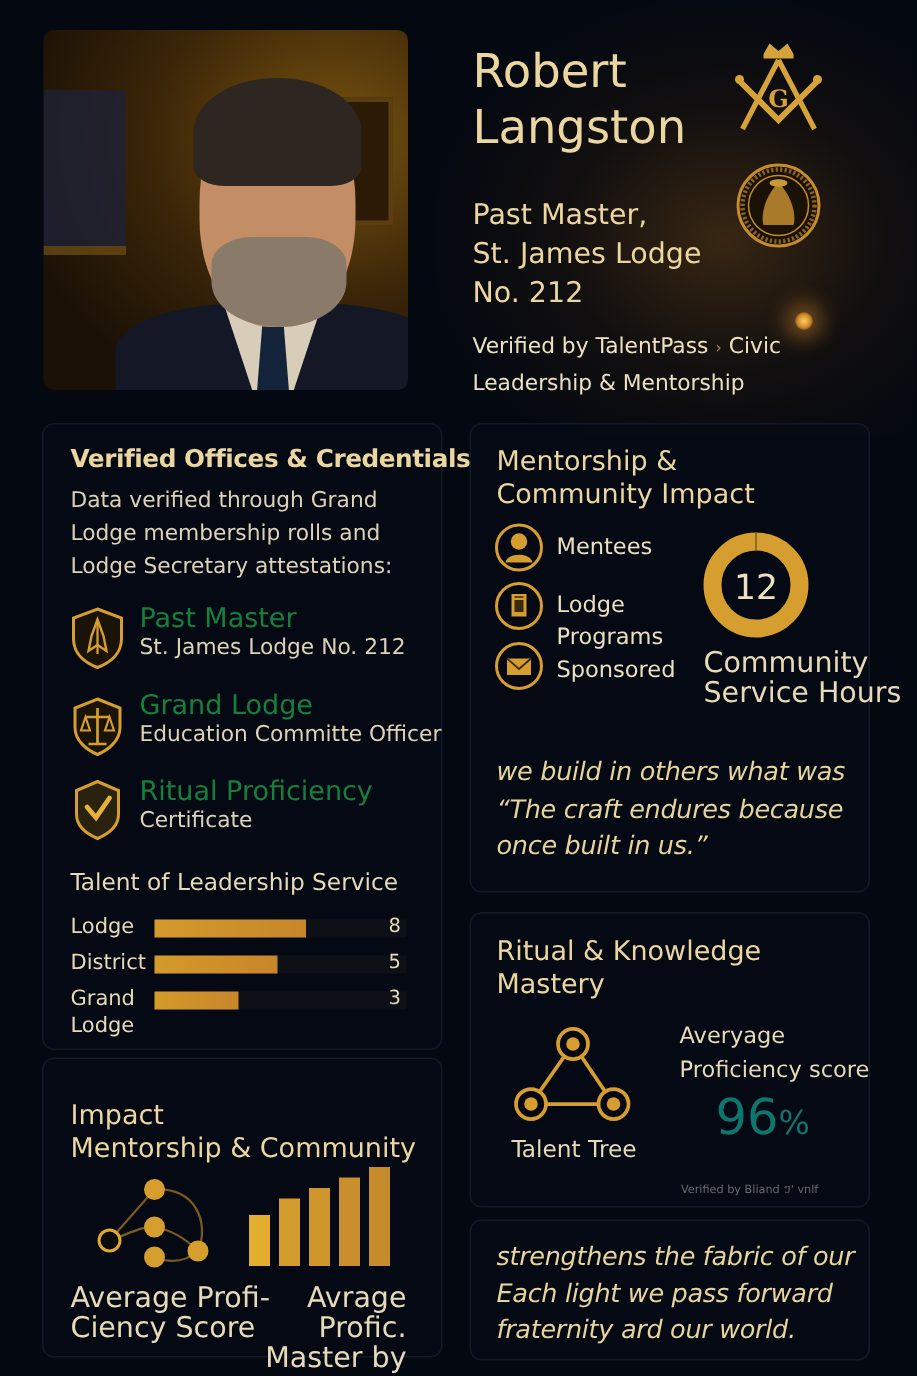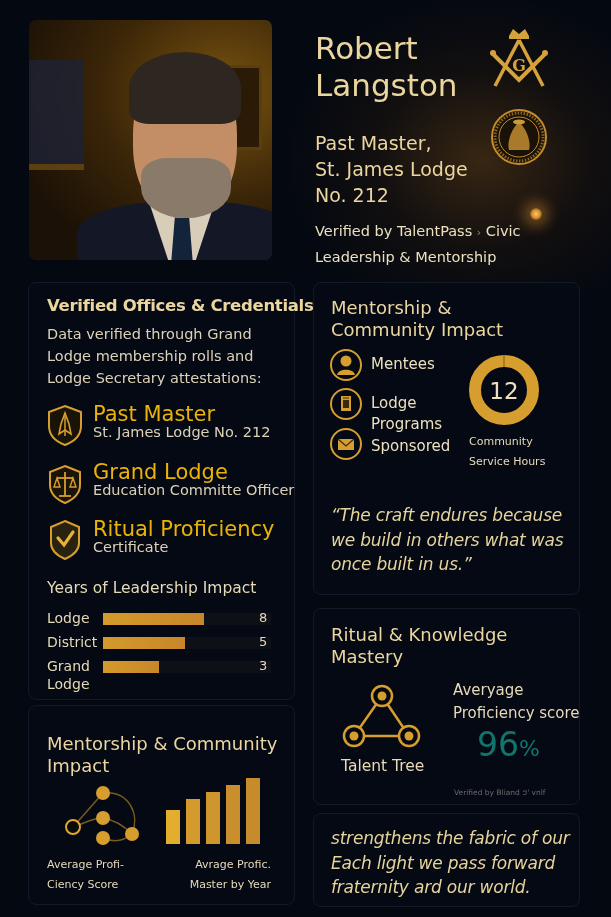--- a/index.html
+++ b/index.html
@@ -33,32 +33,32 @@
   .p-verified { left: 28px; top: 282px; width: 267px; height: 418px; }
   .p-mentor-left { left: 28px; top: 705px; width: 267px; height: 200px; }
   .p-mentor-right { left: 313px; top: 282px; width: 267px; height: 313px; }
   .p-ritual { left: 313px; top: 608px; width: 267px; height: 197px; }
   .p-quote2 { left: 313px; top: 813px; width: 267px; height: 94px; }
 
   .h-bold { position: absolute; left: 47px; top: 296px; font-size: 16.5px; font-weight: bold; color: #ecd6a0; letter-spacing: -0.3px; }
   .intro { position: absolute; left: 47px; top: 323px; width: 240px; font-size: 14.5px; line-height: 22px; color: #ddd2b8; }
   .cred { position: absolute; left: 47px; width: 250px; }
   .cred .ico { position: absolute; left: 0; top: 0; width: 36px; height: 42px; }
-  .cred .t1 { position: absolute; left: 46px; top: -2px; font-size: 21px; color: #eab308; white-space: nowrap; }
+  .cred .t1 { position: absolute; left: 46px; top: -2px; font-size: 18px; color: #15803d; white-space: nowrap; }
   .cred .t2 { position: absolute; left: 46px; top: 20px; font-size: 14.5px; color: #ddd2b8; white-space: nowrap; }
 
   .years-title { position: absolute; left: 47px; top: 579px; font-size: 15.5px; color: #e6dab8; }
   .bar-row { position: absolute; left: 47px; width: 230px; height: 20px; }
   .bar-row .lbl { position: absolute; left: 0; top: 0; font-size: 14px; line-height: 18px; color: #e6dab8; }
   .bar-row .track { position: absolute; left: 56px; top: 4px; width: 168px; height: 12px; background: #0e1018; }
   .bar-row .fill { position: absolute; left: 0; top: 0; height: 12px; background: linear-gradient(90deg, #d49a2a, #c8862a); }
   .bar-row .val { position: absolute; left: 212px; top: 0; font-size: 13px; line-height: 18px; color: #e6dab8; }
 
   .h-normal { position: absolute; font-size: 18px; line-height: 22px; color: #ecd6a0; }
-  .lbl-sm { position: absolute; font-size: 11px; line-height: 20px; color: #e6dab8; }
+  .lbl-sm { position: absolute; font-size: 19px; line-height: 20px; color: #e6dab8; }
 
   .mlist { position: absolute; left: 330px; }
   .mlist .circ { position: absolute; left: 0; width: 32px; height: 32px; border: 2px solid #d69e2e; border-radius: 50%; }
   .mlist .txt { position: absolute; left: 41px; font-size: 15px; line-height: 21px; color: #ece0c0; }
 
   .quote { position: absolute; font-style: italic; font-size: 17px; line-height: 24.5px; color: #e6d49c; font-family: "DejaVu Sans", sans-serif; letter-spacing: -0.2px; }
   .score-lbl { position: absolute; left: 453px; top: 679px; font-size: 15px; line-height: 23px; color: #e6dab8; }
   .score { position: absolute; left: 453px; top: 725px; font-size: 33px; color: #0f766e; margin-left: 24px; }
   .score .pct { font-size: 22px; }
   .score-sub { position: absolute; left: 454px; top: 768px; font-size: 7.5px; color: #6a6a6a; margin-top: 20px; }
@@ -146,21 +146,21 @@
 </div>
 <div class="cred" style="top:519px;">
   <svg class="ico" viewBox="0 0 36 42">
     <path d="M18 2 L32 8 L32 24 C32 32 25 37 18 40 C11 37 4 32 4 24 L4 8 Z" fill="#2a2210" stroke="#d69e2e" stroke-width="2"></path>
     <path d="M11 19 L17 26 L26 13" fill="none" stroke="#e6b23a" stroke-width="3.2" stroke-linecap="round"></path>
   </svg>
   <div class="t1">Ritual Proficiency</div>
   <div class="t2">Certificate</div>
 </div>
 
-<div class="years-title">Years of Leadership Impact</div>
+<div class="years-title">Talent of Leadership Service</div>
 <div class="bar-row" style="top:609px;">
   <div class="lbl">Lodge</div>
   <div class="track">
       <div class="fill" style="width:101px;"></div>
     </div>
   <div class="val">8</div>
 </div>
 <div class="bar-row" style="top:633px;">
   <div class="lbl">District</div>
   <div class="track">
@@ -173,22 +173,22 @@
     <div>Grand</div>
     <div>Lodge</div>
   </div>
   <div class="track">
       <div class="fill" style="width:56px;"></div>
     </div>
   <div class="val">3</div>
 </div>
 
 <div class="h-normal" style="left:47px; top:733px;">
+  <div>Impact</div>
   <div>Mentorship &amp; Community</div>
-  <div>Impact</div>
 </div>
 <svg style="position:absolute; left:60px; top:785px;" width="90" height="62" viewBox="0 0 90 62">
   <path d="M13 42 L43 8 M13 42 C25 38 35 32 43 33 M43 33 C55 35 65 42 72 49 M43 8 C70 6 80 30 72 49 M43 53 C55 58 65 55 72 49" stroke="#7a5a1e" stroke-width="1.5" fill="none"></path>
   <circle cx="13" cy="42" r="7" fill="#0a0a0a" stroke="#e0a82e" stroke-width="2"></circle>
   <circle cx="43" cy="8" r="7" fill="#d69e2e"></circle>
   <circle cx="43" cy="33" r="7" fill="#d69e2e"></circle>
   <circle cx="43" cy="53" r="7" fill="#d69e2e"></circle>
   <circle cx="72" cy="49" r="7" fill="#d69e2e"></circle>
 </svg>
 <svg style="position:absolute; left:164px; top:776px;" width="100" height="70" viewBox="0 0 100 70">
@@ -247,22 +247,22 @@
   <circle cx="36" cy="36" r="29" fill="none" stroke="#d69e2e" stroke-width="12"></circle>
   <line x1="36" y1="1" x2="36" y2="13" stroke="#7a5a1e" stroke-width="1"></line>
   <text x="36" y="45" text-anchor="middle" font-family="DejaVu Sans, sans-serif" font-size="23" fill="#ece0c0">12</text>
 </svg>
 <div class="lbl-sm" style="left:469px; top:432px;">
   <div>Community</div>
   <div>Service Hours</div>
 </div>
 
 <div class="quote" style="left:331px; top:503px;">
+  <div>we build in others what was</div>
   <div>“The craft endures because</div>
-  <div>we build in others what was</div>
   <div>once built in us.”</div>
 </div>
 
 <div class="h-normal" style="left:331px; top:624px;">
   <div>Ritual &amp; Knowledge</div>
   <div>Mastery</div>
 </div>
 <svg style="position:absolute; left:342px; top:684px;" width="80" height="64" viewBox="0 0 80 64">
   <line x1="40" y1="12" x2="12" y2="52" stroke="#d69e2e" stroke-width="2.5"></line>
   <line x1="40" y1="12" x2="67" y2="52" stroke="#d69e2e" stroke-width="2.5"></line>

